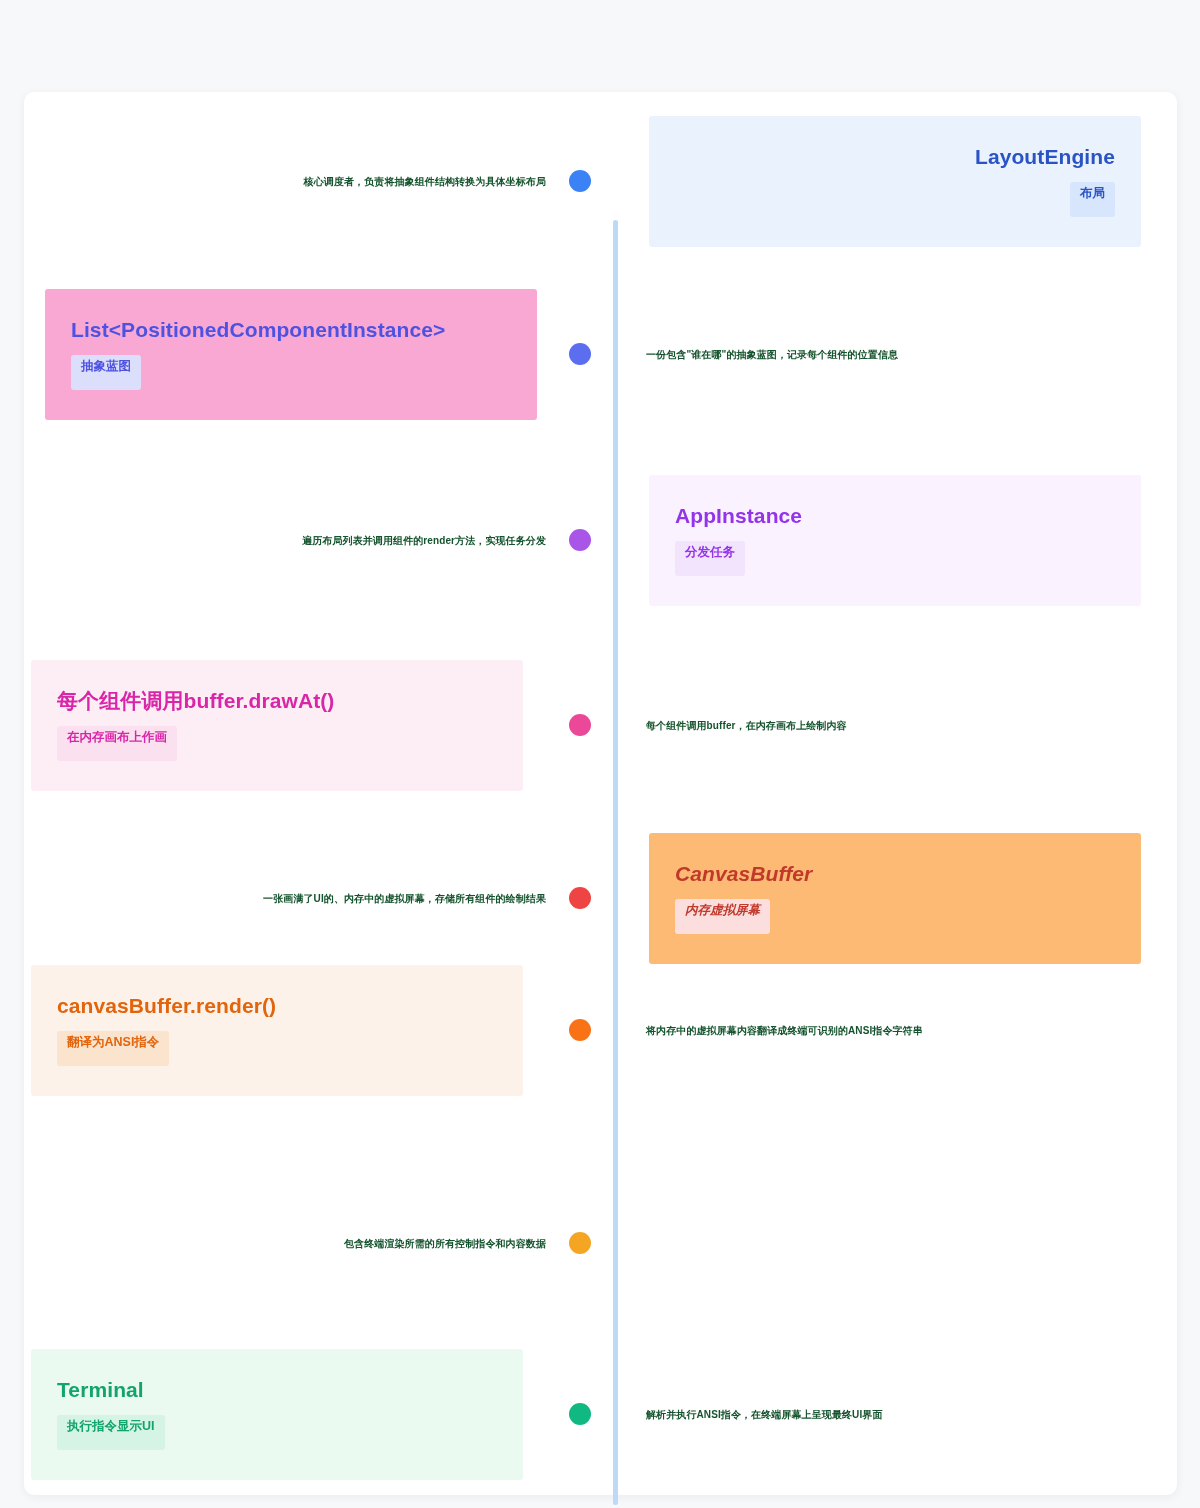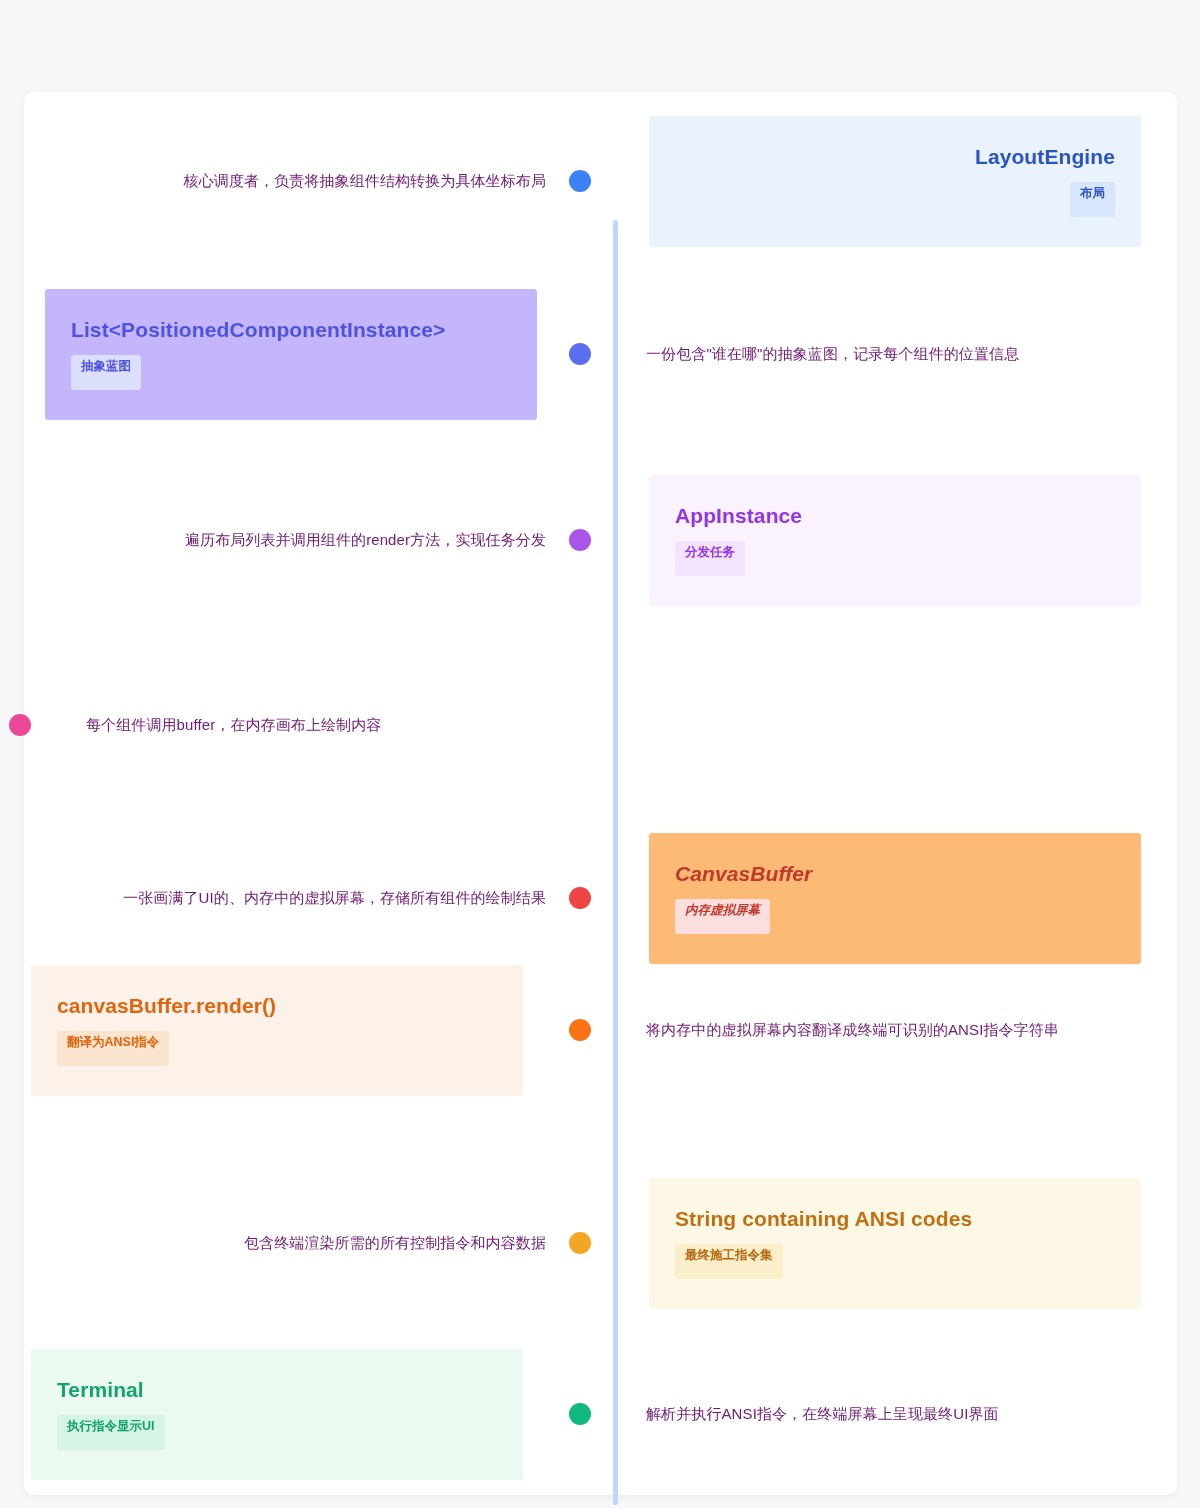--- a/index.html
+++ b/index.html
@@ -102,23 +102,23 @@
     display: inline-block;
     font-size: 12.5px;
     font-weight: 700;
     padding: 5px 10px 16px 10px;
     border-radius: 3px;
     line-height: 1.1;
   }
 
   
   .desc {
-    font-size: 15px;
-    font-weight: 400;
-    color: #701a75;
+    font-size: 10px;
+    font-weight: 700;
+    color: #14532d;
     line-height: 1.5;
     letter-spacing: 0.1px;
   }
   .side.left .desc  { padding-right: 14px; }
   .side.right .desc { padding-left: 46px; }
 </style>
 </head>
 <body>
 
 <div class="page">
@@ -132,41 +132,44 @@
         </div>
         <div class="dot-cell">
           <span class="dot" style="background: rgb(59, 130, 246);"></span>
         </div>
         <div class="side right">
           <div class="card" style="background: rgb(234, 242, 254); text-align: right;"><div class="card-title" style="color: rgb(42, 83, 196);">LayoutEngine</div><span class="badge" style="background: rgb(215, 230, 252); color: rgb(42, 83, 196);">布局</span></div>
         </div>
       </div>
       <div class="row" style="top: 254px; height: 200px;">
         <div class="side left">
-          <div class="card" style="background: #c4b5fd; margin-left: 45px;"><div class="card-title" style="color: rgb(77, 83, 224);">List&lt;PositionedComponentInstance&gt;</div><span class="badge" style="background: rgb(220, 223, 251); color: rgb(77, 83, 224);">抽象蓝图</span></div>
+          <div class="card" style="background: #f9a8d4; margin-left: 45px;"><div class="card-title" style="color: rgb(77, 83, 224);">List&lt;PositionedComponentInstance&gt;</div><span class="badge" style="background: rgb(220, 223, 251); color: rgb(77, 83, 224);">抽象蓝图</span></div>
         </div>
         <div class="dot-cell">
           <span class="dot" style="background: rgb(91, 110, 240);"></span>
         </div>
         <div class="side right">
           <div class="desc">一份包含"谁在哪"的抽象蓝图，记录每个组件的位置信息</div>
         </div>
       </div>
       <div class="row" style="top: 440px; height: 200px;">
         <div class="side left">
           <div class="desc">遍历布局列表并调用组件的render方法，实现任务分发</div>
         </div>
         <div class="dot-cell">
           <span class="dot" style="background: rgb(168, 85, 232);"></span>
         </div>
         <div class="side right">
           <div class="card" style="background: rgb(250, 242, 254);"><div class="card-title" style="color: rgb(147, 51, 234);">AppInstance</div><span class="badge" style="background: rgb(243, 228, 253); color: rgb(147, 51, 234); text-align: center;">分发任务</span></div>
         </div>
       </div>
       <div class="row" style="top: 625px; height: 200px;">
+        <div class="side left">
+          <div class="card" style="background: rgb(253, 238, 246);"><div class="card-title" style="color: rgb(217, 38, 169);">每个组件调用buffer.drawAt()</div><span class="badge" style="background: rgb(251, 224, 240); color: rgb(217, 38, 169);">在内存画布上作画</span></div>
+        </div>
         <div class="dot-cell">
           <span class="dot" style="background: rgb(236, 72, 153);"></span>
         </div>
         <div class="side right">
           <div class="desc">每个组件调用buffer，在内存画布上绘制内容</div>
         </div>
       </div>
       <div class="row" style="top: 798px; height: 200px;">
         <div class="side left">
           <div class="desc">一张画满了UI的、内存中的虚拟屏幕，存储所有组件的绘制结果</div>
@@ -188,23 +191,20 @@
         <div class="side right">
           <div class="desc">将内存中的虚拟屏幕内容翻译成终端可识别的ANSI指令字符串</div>
         </div>
       </div>
       <div class="row" style="top: 1143px; height: 200px;">
         <div class="side left">
           <div class="desc">包含终端渲染所需的所有控制指令和内容数据</div>
         </div>
         <div class="dot-cell">
           <span class="dot" style="background: rgb(245, 165, 36);"></span>
-        </div>
-        <div class="side right">
-          <div class="card" style="background: rgb(253, 248, 230);"><div class="card-title" style="color: rgb(192, 112, 15);">String containing ANSI codes</div><span class="badge" style="background: rgb(250, 238, 203); color: rgb(180, 105, 14);">最终施工指令集</span></div>
         </div>
       </div>
       <div class="row" style="top: 1314px; height: 200px;">
         <div class="side left">
           <div class="card" style="background: rgb(234, 250, 241);"><div class="card-title" style="color: rgb(18, 164, 107);">Terminal</div><span class="badge" style="background: rgb(214, 244, 229); color: rgb(18, 164, 107);">执行指令显示UI</span></div>
         </div>
         <div class="dot-cell">
           <span class="dot" style="background: rgb(16, 185, 129);"></span>
         </div>
         <div class="side right">

